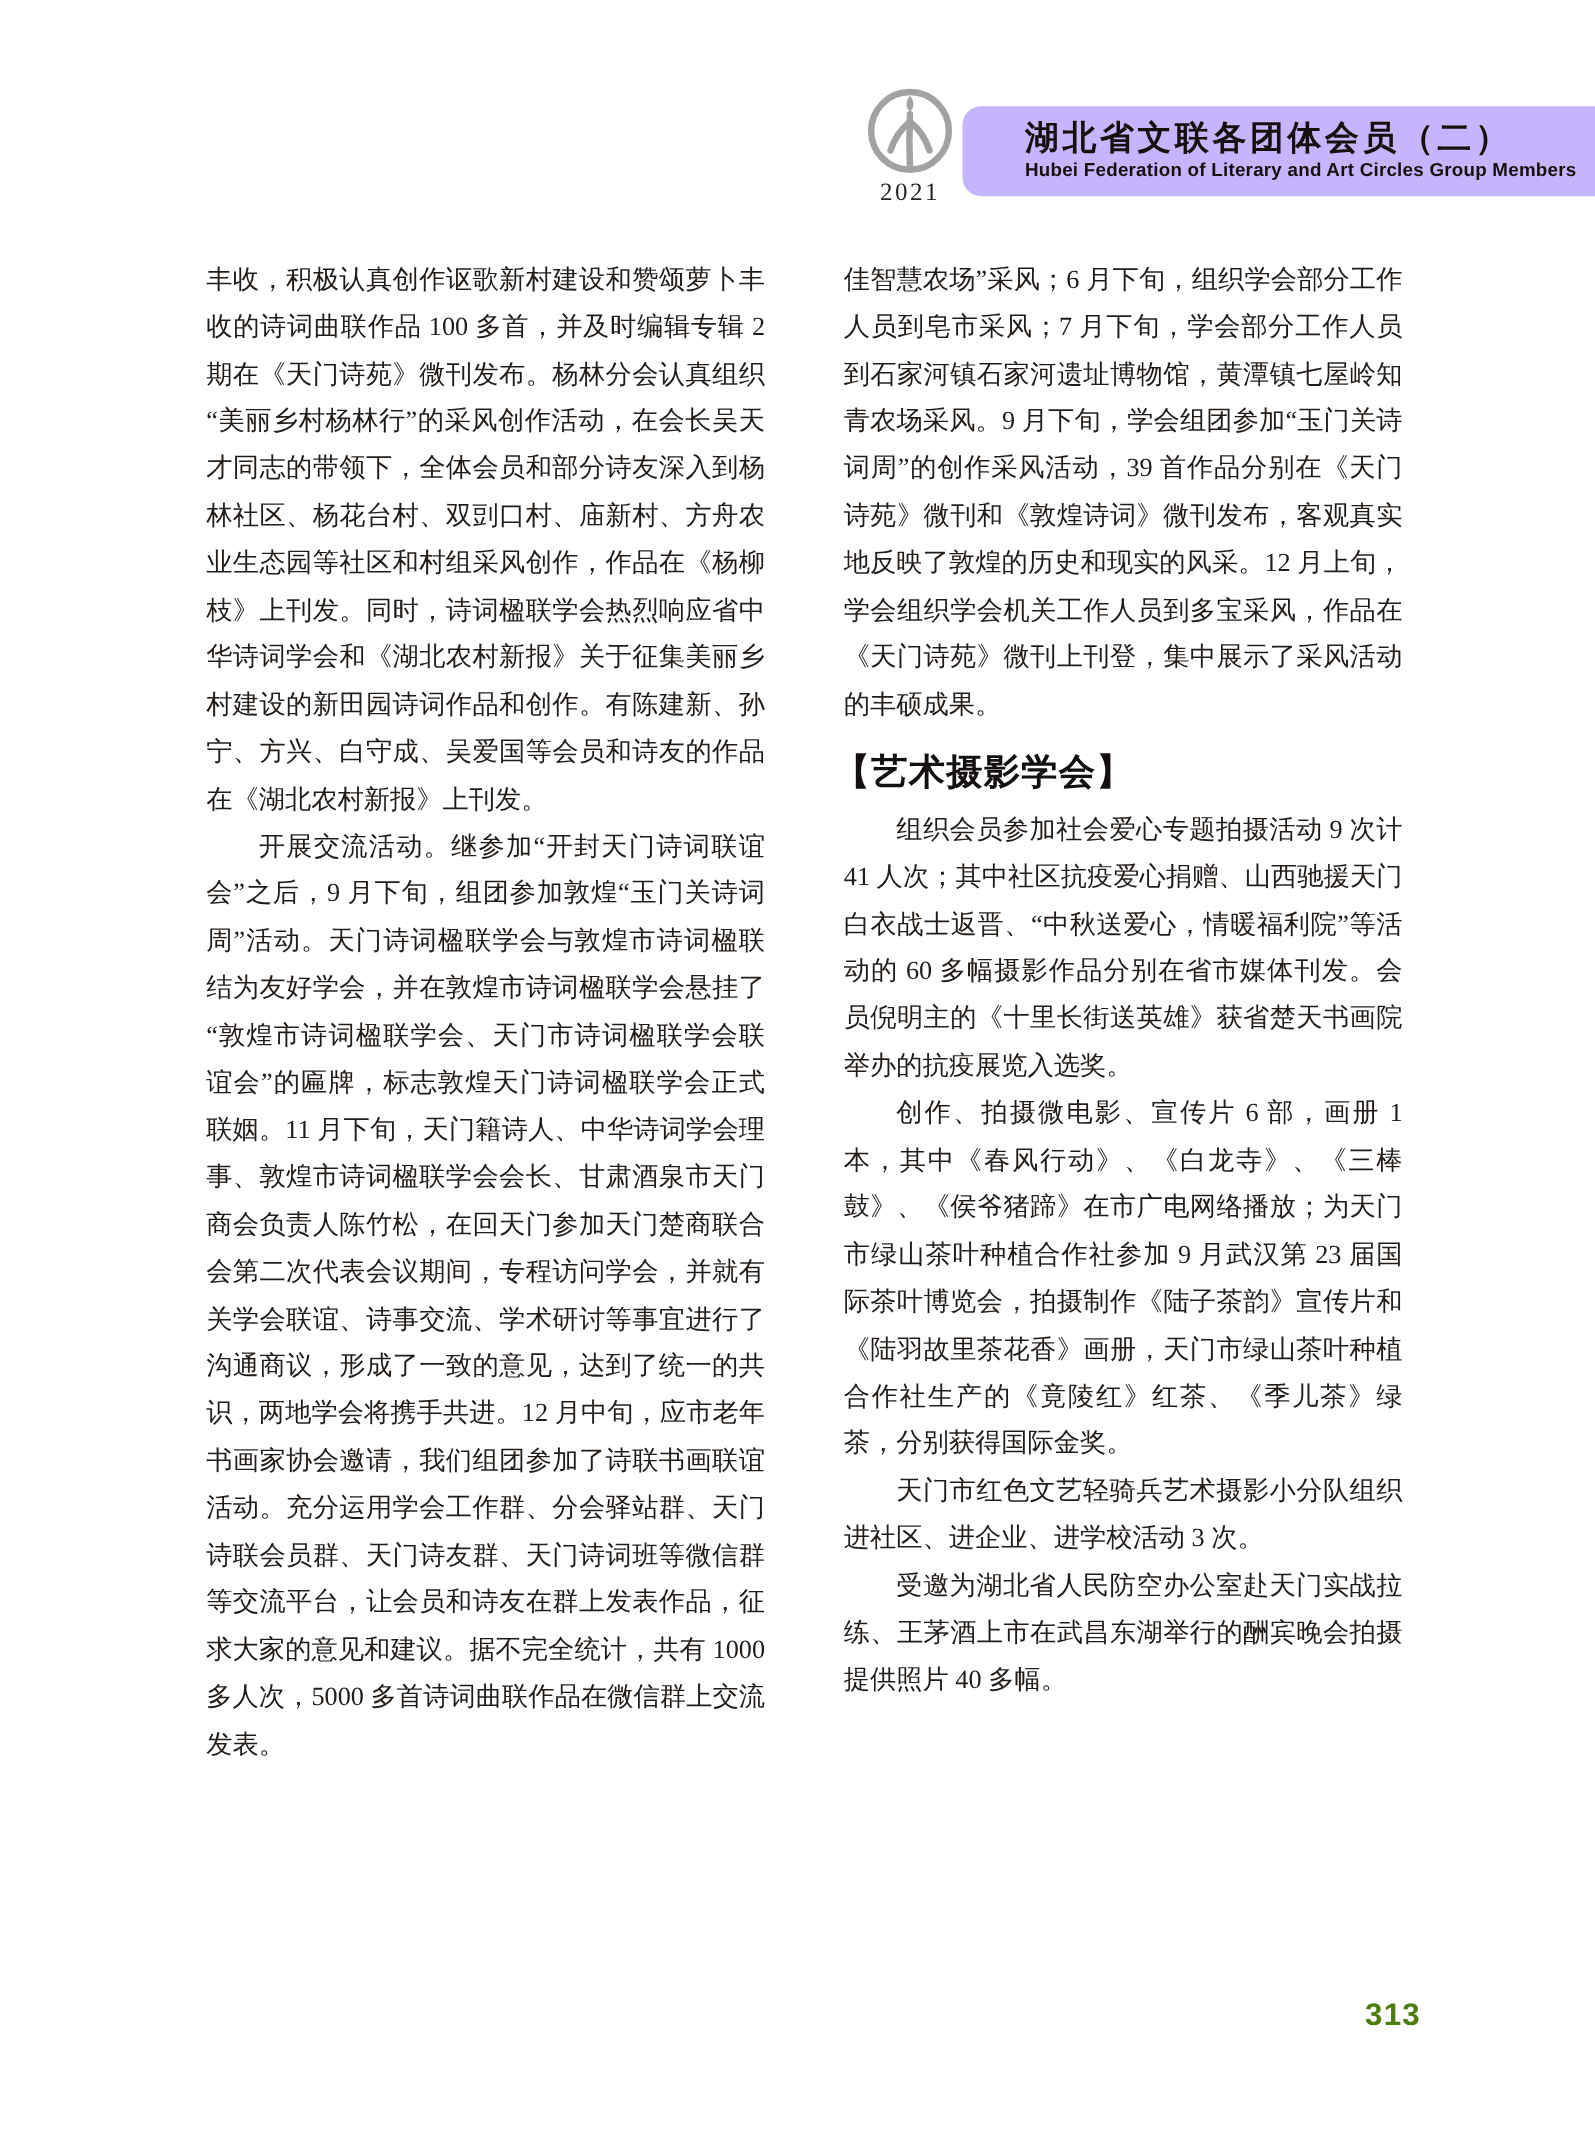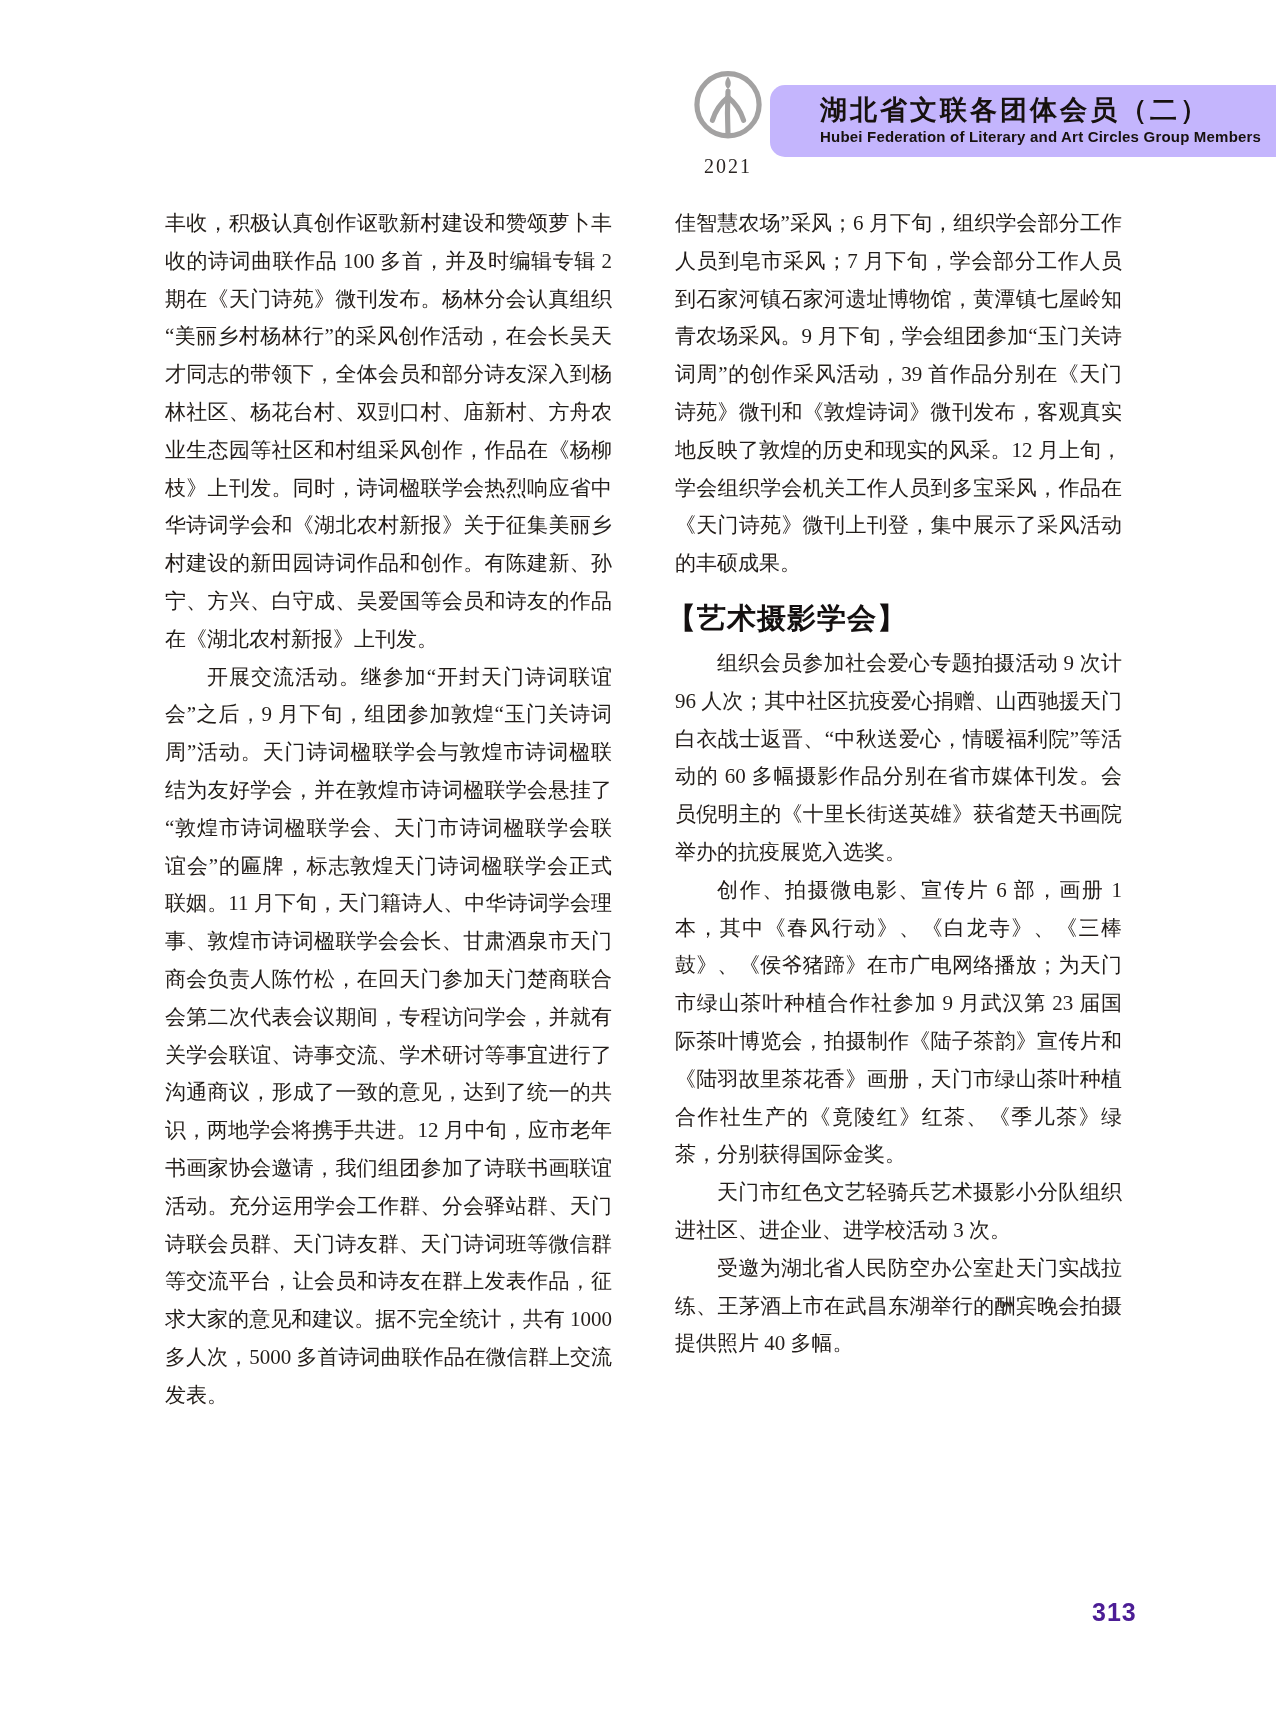--- a/index.html
+++ b/index.html
@@ -12,21 +12,21 @@
     color:#221c18;
   }
 
   
   .logo-wrap {
     position:absolute; left:688px; top:66px; width:80px;
     text-align:center;
   }
   .logo-wrap svg { display:block; margin:0 auto; }
   .year-label {
-    margin-top:13px;
+    margin-top:1px;
     font-family:"Liberation Serif","DejaVu Serif",serif;
     font-size:20px; letter-spacing:2px; color:#2a2523;
   }
   .title-bar {
     position:absolute; left:770px; top:85px;
     width:506px; height:72px;
     background:#c4b5fd;
     border-radius:15px 0 0 15px;
   }
   .title-cn {
@@ -61,21 +61,21 @@
     letter-spacing:1px;
     color:#141010;
     margin:17px 0 9px -8px;
   }
 
   
   .page-num {
     position:absolute; left:1092px; top:1598px;
     font-family:"Liberation Sans","DejaVu Sans",sans-serif;
     font-weight:bold; font-size:25px; letter-spacing:1px;
-    color:#4c1d95;
+    color:#4d7c0f;
   }
 </style>
 </head>
 <body>
 
 <div class="page">
 
   <div class="logo-wrap">
     <span>
       <svg width="74" height="76" viewBox="0 0 100 102" aria-hidden="true">
@@ -95,21 +95,21 @@
   </div>
 
   <div class="col col-left">
     <p>丰收，积极认真创作讴歌新村建设和赞颂萝卜丰收的诗词曲联作品 100 多首，并及时编辑专辑 2 期在《天门诗苑》微刊发布。杨林分会认真组织“美丽乡村杨林行”的采风创作活动，在会长吴天才同志的带领下，全体会员和部分诗友深入到杨林社区、杨花台村、双剅口村、庙新村、方舟农业生态园等社区和村组采风创作，作品在《杨柳枝》上刊发。同时，诗词楹联学会热烈响应省中华诗词学会和《湖北农村新报》关于征集美丽乡村建设的新田园诗词作品和创作。有陈建新、孙宁、方兴、白守成、吴爱国等会员和诗友的作品在《湖北农村新报》上刊发。</p>
     <p class="indent">开展交流活动。继参加“开封天门诗词联谊会”之后，9 月下旬，组团参加敦煌“玉门关诗词周”活动。天门诗词楹联学会与敦煌市诗词楹联结为友好学会，并在敦煌市诗词楹联学会悬挂了“敦煌市诗词楹联学会、天门市诗词楹联学会联谊会”的匾牌，标志敦煌天门诗词楹联学会正式联姻。11 月下旬，天门籍诗人、中华诗词学会理事、敦煌市诗词楹联学会会长、甘肃酒泉市天门商会负责人陈竹松，在回天门参加天门楚商联合会第二次代表会议期间，专程访问学会，并就有关学会联谊、诗事交流、学术研讨等事宜进行了沟通商议，形成了一致的意见，达到了统一的共识，两地学会将携手共进。12 月中旬，应市老年书画家协会邀请，我们组团参加了诗联书画联谊活动。充分运用学会工作群、分会驿站群、天门诗联会员群、天门诗友群、天门诗词班等微信群等交流平台，让会员和诗友在群上发表作品，征求大家的意见和建议。据不完全统计，共有 1000 多人次，5000 多首诗词曲联作品在微信群上交流发表。</p>
   </div>
 
   <div class="col col-right">
     <p>佳智慧农场”采风；6 月下旬，组织学会部分工作人员到皂市采风；7 月下旬，学会部分工作人员到石家河镇石家河遗址博物馆，黄潭镇七屋岭知青农场采风。9 月下旬，学会组团参加“玉门关诗词周”的创作采风活动，39 首作品分别在《天门诗苑》微刊和《敦煌诗词》微刊发布，客观真实地反映了敦煌的历史和现实的风采。12 月上旬，学会组织学会机关工作人员到多宝采风，作品在《天门诗苑》微刊上刊登，集中展示了采风活动的丰硕成果。</p>
     <h2 class="section-heading">【艺术摄影学会】</h2>
-    <p class="indent">组织会员参加社会爱心专题拍摄活动 9 次计 96 人次；其中社区抗疫爱心捐赠、山西驰援天门白衣战士返晋、“中秋送爱心，情暖福利院”等活动的 60 多幅摄影作品分别在省市媒体刊发。会员倪明主的《十里长街送英雄》获省楚天书画院举办的抗疫展览入选奖。</p>
+    <p class="indent">组织会员参加社会爱心专题拍摄活动 9 次计 41 人次；其中社区抗疫爱心捐赠、山西驰援天门白衣战士返晋、“中秋送爱心，情暖福利院”等活动的 60 多幅摄影作品分别在省市媒体刊发。会员倪明主的《十里长街送英雄》获省楚天书画院举办的抗疫展览入选奖。</p>
     <p class="indent">创作、拍摄微电影、宣传片 6 部，画册 1 本，其中《春风行动》、《白龙寺》、《三棒鼓》、《侯爷猪蹄》在市广电网络播放；为天门市绿山茶叶种植合作社参加 9 月武汉第 23 届国际茶叶博览会，拍摄制作《陆子茶韵》宣传片和《陆羽故里茶花香》画册，天门市绿山茶叶种植合作社生产的《竟陵红》红茶、《季儿茶》绿茶，分别获得国际金奖。</p>
     <p class="indent">天门市红色文艺轻骑兵艺术摄影小分队组织进社区、进企业、进学校活动 3 次。</p>
     <p class="indent">受邀为湖北省人民防空办公室赴天门实战拉练、王茅酒上市在武昌东湖举行的酬宾晚会拍摄提供照片 40 多幅。</p>
   </div>
 
   <div class="page-num">313</div>
 
 </div>
 
 </body></html>

